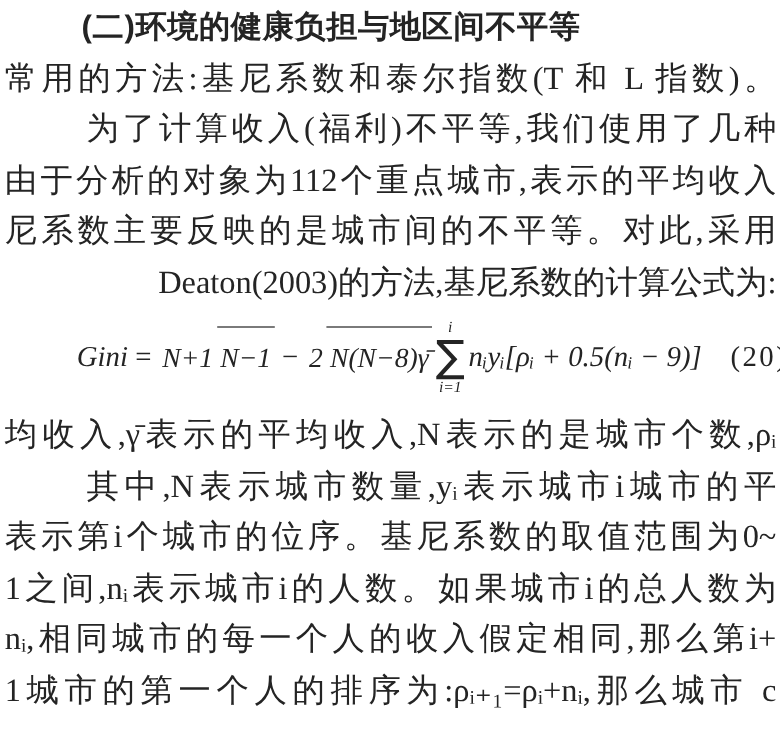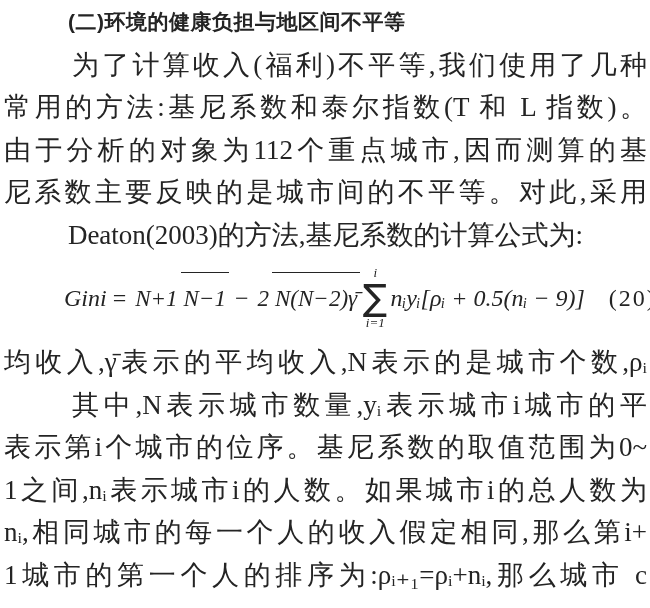--- a/index.html
+++ b/index.html
@@ -12,32 +12,32 @@
   .page {
     box-sizing: border-box;
     width: 650px; height: 608px;
     padding: 1px 3px 0 4px;
     font-size: 27px;
     line-height: 42.5px;
     color: var(--color-text, #242424);
   }
   .heading {
     font-family: "Liberation Sans", "DejaVu Sans", sans-serif;
-    font-size: 21px;
+    font-size: 26px;
     font-weight: 700;
     padding-left: 64px;
     letter-spacing: 0.5px;
     white-space: nowrap;
   }
   .jline {
     text-align: justify;
     text-align-last: justify;
   }
   .indent { text-indent: 68px; }
-  .plain { text-align: center; }
+  .plain { text-align: right; }
 
   
   .formula {
     height: 85px;
     display: flex;
     align-items: center;
     padding-left: 60px;
     font-size: 24px;
     line-height: normal;
     white-space: nowrap;
@@ -70,37 +70,37 @@
   }
   .eq-num { margin-left: 24px; letter-spacing: 2px; font-style: normal; }
 </style>
 </head>
 <body>
 
 <div class="page">
 
   <div class="heading">(二)环境的健康负担与地区间不平等</div>
 
+  <div class="jline">常用的方法:基尼系数和泰尔指数(T 和 L 指数)。</div>
   <div class="jline indent">为了计算收入(福利)不平等,我们使用了几种</div>
-  <div class="jline">常用的方法:基尼系数和泰尔指数(T 和 L 指数)。</div>
-  <div class="jline">由于分析的对象为112个重点城市,因而测算的基</div>
+  <div class="jline">由于分析的对象为112个重点城市,表示的平均收入</div>
   <div class="jline">尼系数主要反映的是城市间的不平等。对此,采用</div>
   <div class="plain">Deaton(2003)的方法,基尼系数的计算公式为:</div>
 
   <div class="formula">
     <span class="f-it">Gini</span>
     <span class="f-op">=</span>
     <span class="frac">
       <span class="num f-it">N+1</span>
       <span class="den f-it">N−1</span>
     </span>
     <span class="f-op">−</span>
     <span class="frac">
       <span class="num f-it">2</span>
-      <span class="den f-it">N(N−2)γ̄</span>
+      <span class="den f-it">N(N−8)γ̄</span>
     </span>
     <span class="sum">
       <span class="sum-lim">i</span>
       <span class="sum-sym">∑</span>
       <span class="sum-lim">i=1</span>
     </span>
     <span class="f-it">nᵢyᵢ[ρᵢ + 0.5(nᵢ − 9)]</span>
     <span class="eq-num">(20)</span>
   </div>
 

